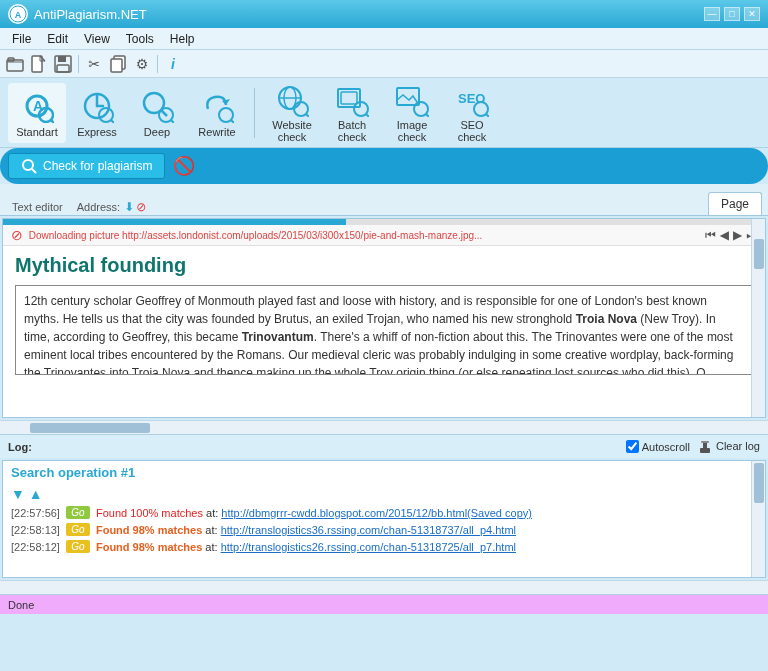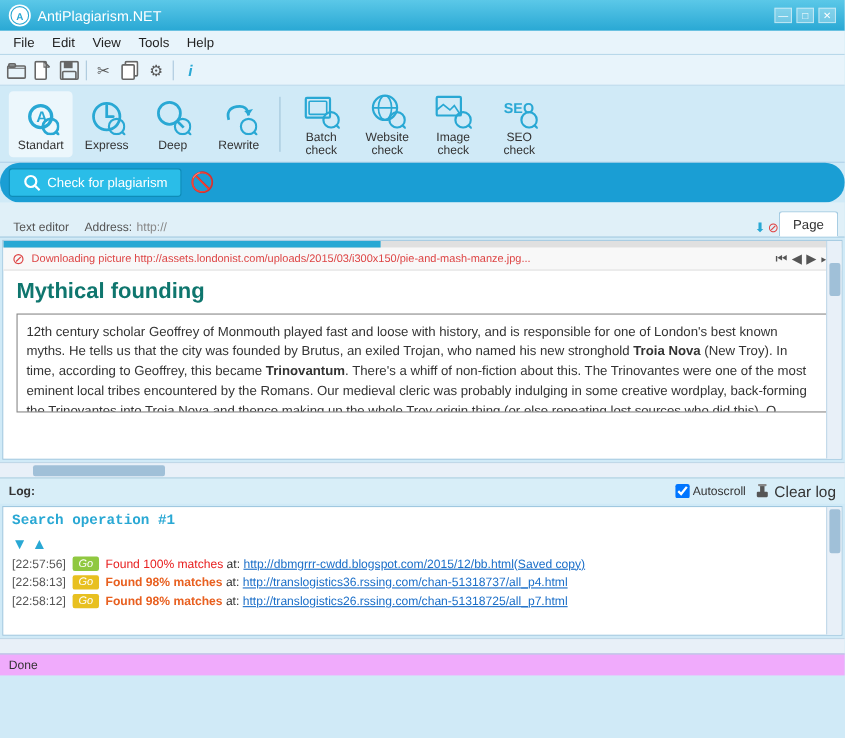--- a/index.html
+++ b/index.html
@@ -189,22 +189,22 @@
       height: 24px;
       display: flex;
       align-items: center;
       padding: 0 8px;
       gap: 8px;
       border-top: 1px solid #b0cfe0;
     }
     .log-label { font-size: 11px; color: #333; font-weight: bold; }
     .log-controls { display: flex; align-items: center; gap: 8px; margin-left: auto; }
     .log-checkbox { display: flex; align-items: center; gap: 3px; font-size: 11px; color: #333; }
-    .log-clear-btn { display: flex; gap: 4px; font-size: 14px; color: #333; cursor: pointer; background: none; border: none; }
-    .log-title { font-size: 13px; font-weight: bold; color: #29a8d4; padding: 4px 8px; font-family: Liberation Mono, monospace; }
+    .log-clear-btn { display: flex; gap: 4px; font-size: 11px; color: #333; cursor: pointer; background: none; border: none; }
+    .log-title { font-size: 13px; font-weight: bold; color: #29a8d4; padding: 4px 8px; }
     .log-nav { display: flex; gap: 4px; padding: 2px 8px; }
     .log-nav-btn { font-size: 14px; color: #29a8d4; cursor: pointer; }
 
     .log-entry { display: flex; align-items: center; gap: 6px; padding: 2px 8px; font-size: 11px; }
     .log-time { color: #555; white-space: nowrap; }
     .log-go-btn {
       background: #90c840;
       border: none;
       border-radius: 2px;
       padding: 1px 4px;
@@ -370,41 +370,41 @@
       </div>
       <span class="mode-label">Rewrite</span>
     </button>
   </div>
   <div class="mode-group-divider"></div>
   <div class="mode-group">
 
     <button class="mode-btn">
       <div class="mode-icon">
         <svg width="34" height="34" viewBox="0 0 34 34">
-          <rect x="3" y="6" width="22" height="18" rx="1" fill="none" stroke="#29a8d4" stroke-width="2"></rect>
-          <rect x="6" y="9" width="16" height="12" rx="1" fill="none" stroke="#29a8d4" stroke-width="1.5"></rect>
-          <circle cx="26" cy="26" r="7" fill="none" stroke="#29a8d4" stroke-width="2"></circle>
-          <line x1="31" y1="31" x2="34" y2="34" stroke="#29a8d4" stroke-width="2"></line>
-        </svg>
-      </div>
-      <span class="mode-label">Batch
-check</span>
-    </button>
-
-    <button class="mode-btn">
-      <div class="mode-icon">
-        <svg width="34" height="34" viewBox="0 0 34 34">
           <circle cx="15" cy="15" r="11" fill="none" stroke="#29a8d4" stroke-width="2"></circle>
           <ellipse cx="15" cy="15" rx="6" ry="11" fill="none" stroke="#29a8d4" stroke-width="1.5"></ellipse>
           <line x1="4" y1="15" x2="26" y2="15" stroke="#29a8d4" stroke-width="1.5"></line>
           <circle cx="26" cy="26" r="7" fill="none" stroke="#29a8d4" stroke-width="2"></circle>
           <line x1="31" y1="31" x2="34" y2="34" stroke="#29a8d4" stroke-width="2"></line>
         </svg>
       </div>
       <span class="mode-label">Website
+check</span>
+    </button>
+
+    <button class="mode-btn">
+      <div class="mode-icon">
+        <svg width="34" height="34" viewBox="0 0 34 34">
+          <rect x="3" y="6" width="22" height="18" rx="1" fill="none" stroke="#29a8d4" stroke-width="2"></rect>
+          <rect x="6" y="9" width="16" height="12" rx="1" fill="none" stroke="#29a8d4" stroke-width="1.5"></rect>
+          <circle cx="26" cy="26" r="7" fill="none" stroke="#29a8d4" stroke-width="2"></circle>
+          <line x1="31" y1="31" x2="34" y2="34" stroke="#29a8d4" stroke-width="2"></line>
+        </svg>
+      </div>
+      <span class="mode-label">Batch
 check</span>
     </button>
 
     <button class="mode-btn">
       <div class="mode-icon">
         <svg width="34" height="34" viewBox="0 0 34 34">
           <rect x="2" y="5" width="22" height="17" rx="1" fill="none" stroke="#29a8d4" stroke-width="2"></rect>
           <path d="M2 17 L8 12 L14 17 L18 13 L24 22" stroke="#29a8d4" stroke-width="1.5" fill="none"></path>
           <circle cx="26" cy="26" r="7" fill="none" stroke="#29a8d4" stroke-width="2"></circle>
           <line x1="31" y1="31" x2="34" y2="34" stroke="#29a8d4" stroke-width="2"></line>
@@ -437,21 +437,20 @@
     <span>Check for plagiarism</span>
   </button>
   <button class="tool-btn" style="color:white; font-size:18px;">🚫</button>
 </div>
 
 <div class="tab-bar">
   <div class="tab-section">
     <span class="tab-label">Text editor</span>
     <div class="tab-address">
       <span class="tab-addr-label">Address:</span>
-      <input class="tab-addr-input" type="text" value="http://" style="">
       <div class="tab-icons">
         <span class="tab-icon-btn" style="color:#29a8d4;">⬇</span>
         <span class="tab-icon-btn" style="color:#e04040;">⊘</span>
       </div>
     </div>
   </div>
   <div class="tab active">Page</div>
 </div>
 
 <div style="position:relative; margin: 2px; height: 200px; border: 1px solid #a0c8e0; background: white; overflow: hidden;">

